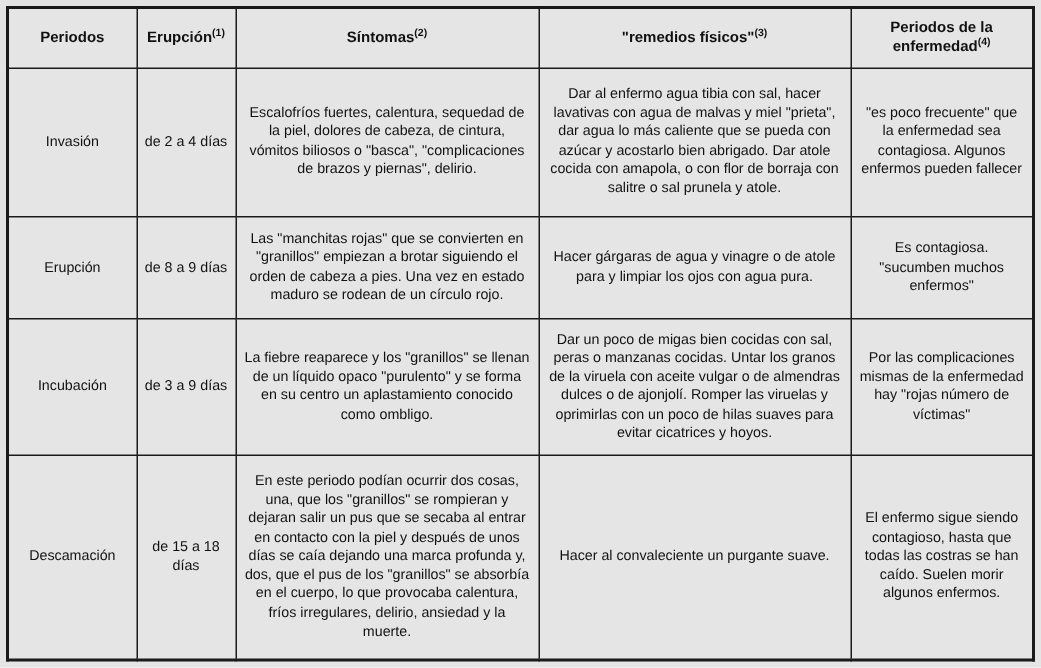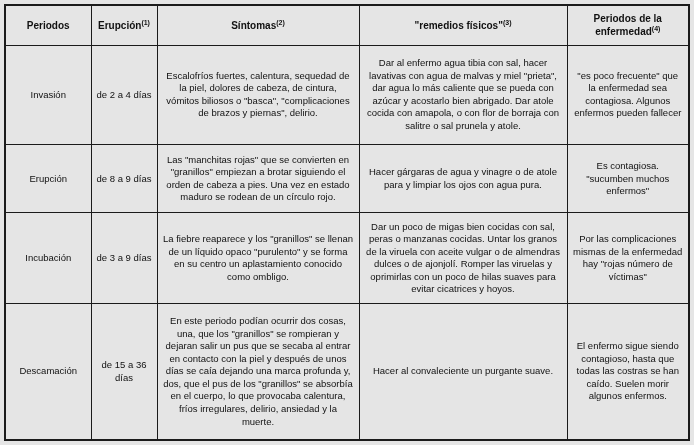--- a/index.html
+++ b/index.html
@@ -80,20 +80,20 @@
       </tr>
       <tr style="height:76px">
         <td>Incubación</td>
         <td>de 3 a 9 días</td>
         <td>La fiebre reaparece y los "granillos" se llenan de un líquido opaco "purulento" y se forma en su centro un aplastamiento conocido como ombligo.</td>
         <td>Dar un poco de migas bien cocidas con sal, peras o manzanas cocidas. Untar los granos de la viruela con aceite vulgar o de almendras dulces o de ajonjolí. Romper las viruelas y oprimirlas con un poco de hilas suaves para evitar cicatrices y hoyos.</td>
         <td>Por las complicaciones mismas de la enfermedad hay "rojas número de víctimas"</td>
       </tr>
       <tr style="height:120px">
         <td>Descamación</td>
-        <td>de 15 a 36 días</td>
+        <td>de 15 a 18 días</td>
         <td>En este periodo podían ocurrir dos cosas, una, que los "granillos" se rompieran y dejaran salir un pus que se secaba al entrar en contacto con la piel y después de unos días se caía dejando una marca profunda y, dos, que el pus de los "granillos" se absorbía en el cuerpo, lo que provocaba calentura, fríos irregulares, delirio, ansiedad y la muerte.</td>
         <td>Hacer al convaleciente un purgante suave.</td>
         <td>El enfermo sigue siendo contagioso, hasta que todas las costras se han caído. Suelen morir algunos enfermos.</td>
       </tr>
     </tbody>
   </table>
 </div>
 
 </body></html>

